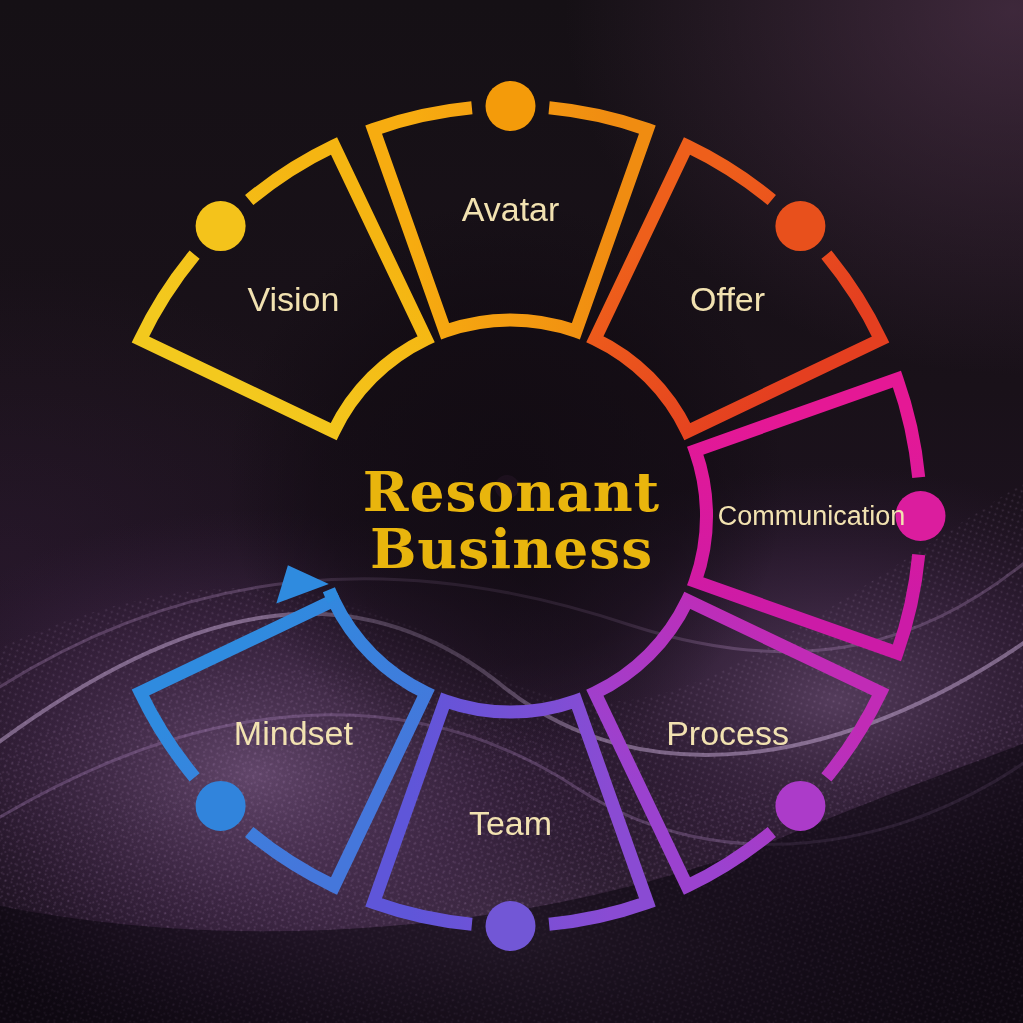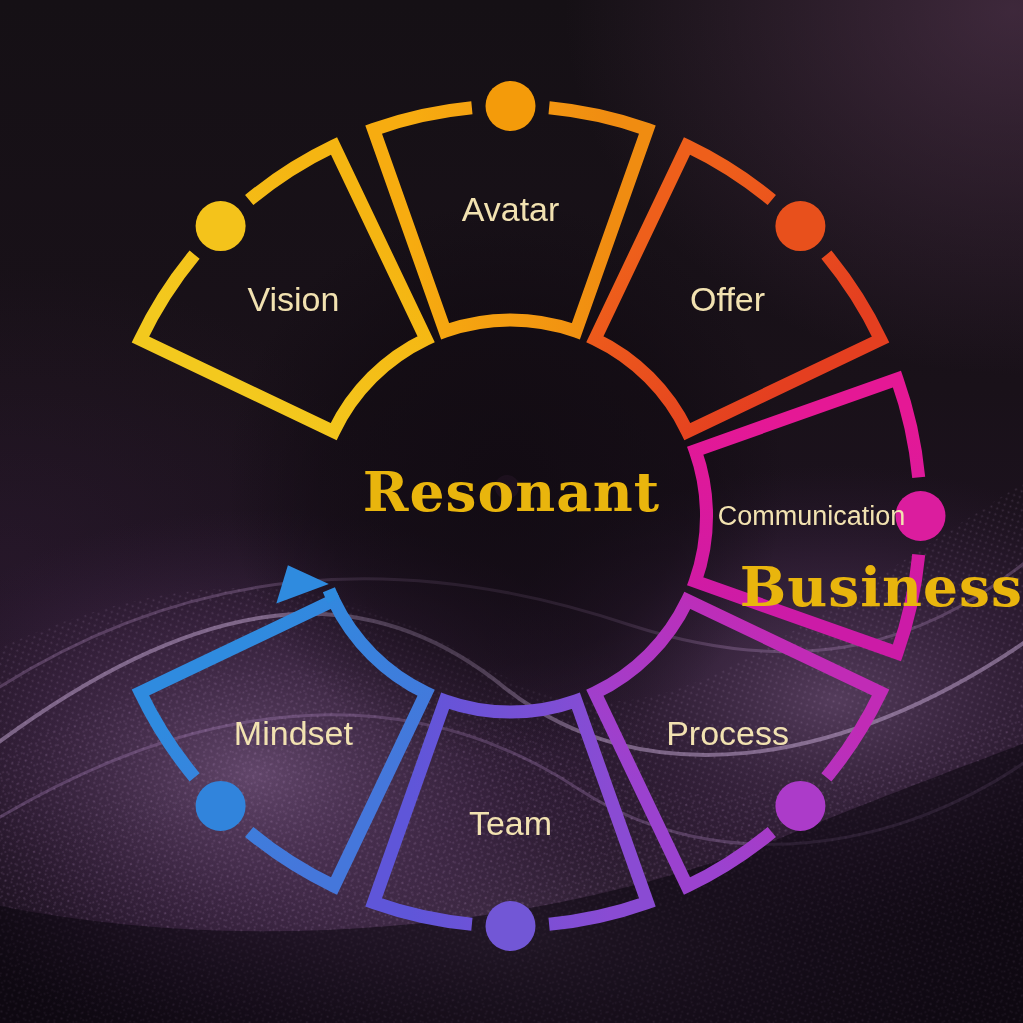--- a/index.html
+++ b/index.html
@@ -11,21 +11,21 @@
       radial-gradient(560px 420px at 1% 55%, rgba(55,32,60,0.35), rgba(55,32,60,0) 70%),
       linear-gradient(180deg,#151015 0%,#191119 38%,#1d1220 60%,#150d17 100%);
   }
   #scene{position:absolute;left:0;top:0;width:1023px;height:1023px;display:block;}
   .title-line{
     position:absolute;left:0;width:1023px;text-align:center;transform:translateY(-50%);
     font-family:"DejaVu Serif","Liberation Serif",serif;font-weight:700;
     font-size:55px;letter-spacing:1px;
   }
   #t1{top:491px;}
-  #t2{top:586px;text-align:right;}
+  #t2{top:548px;}
 </style>
 </head>
 <body>
 
 <svg id="scene" viewBox="0 0 1023 1023" xmlns="http://www.w3.org/2000/svg">
   <defs>
     <radialGradient id="glowA" cx="50%" cy="50%" r="50%">
       <stop offset="0%" stop-color="rgba(168,124,182,0.50)"></stop>
       <stop offset="60%" stop-color="rgba(120,75,135,0.22)"></stop>
       <stop offset="100%" stop-color="rgba(80,45,95,0)"></stop>

